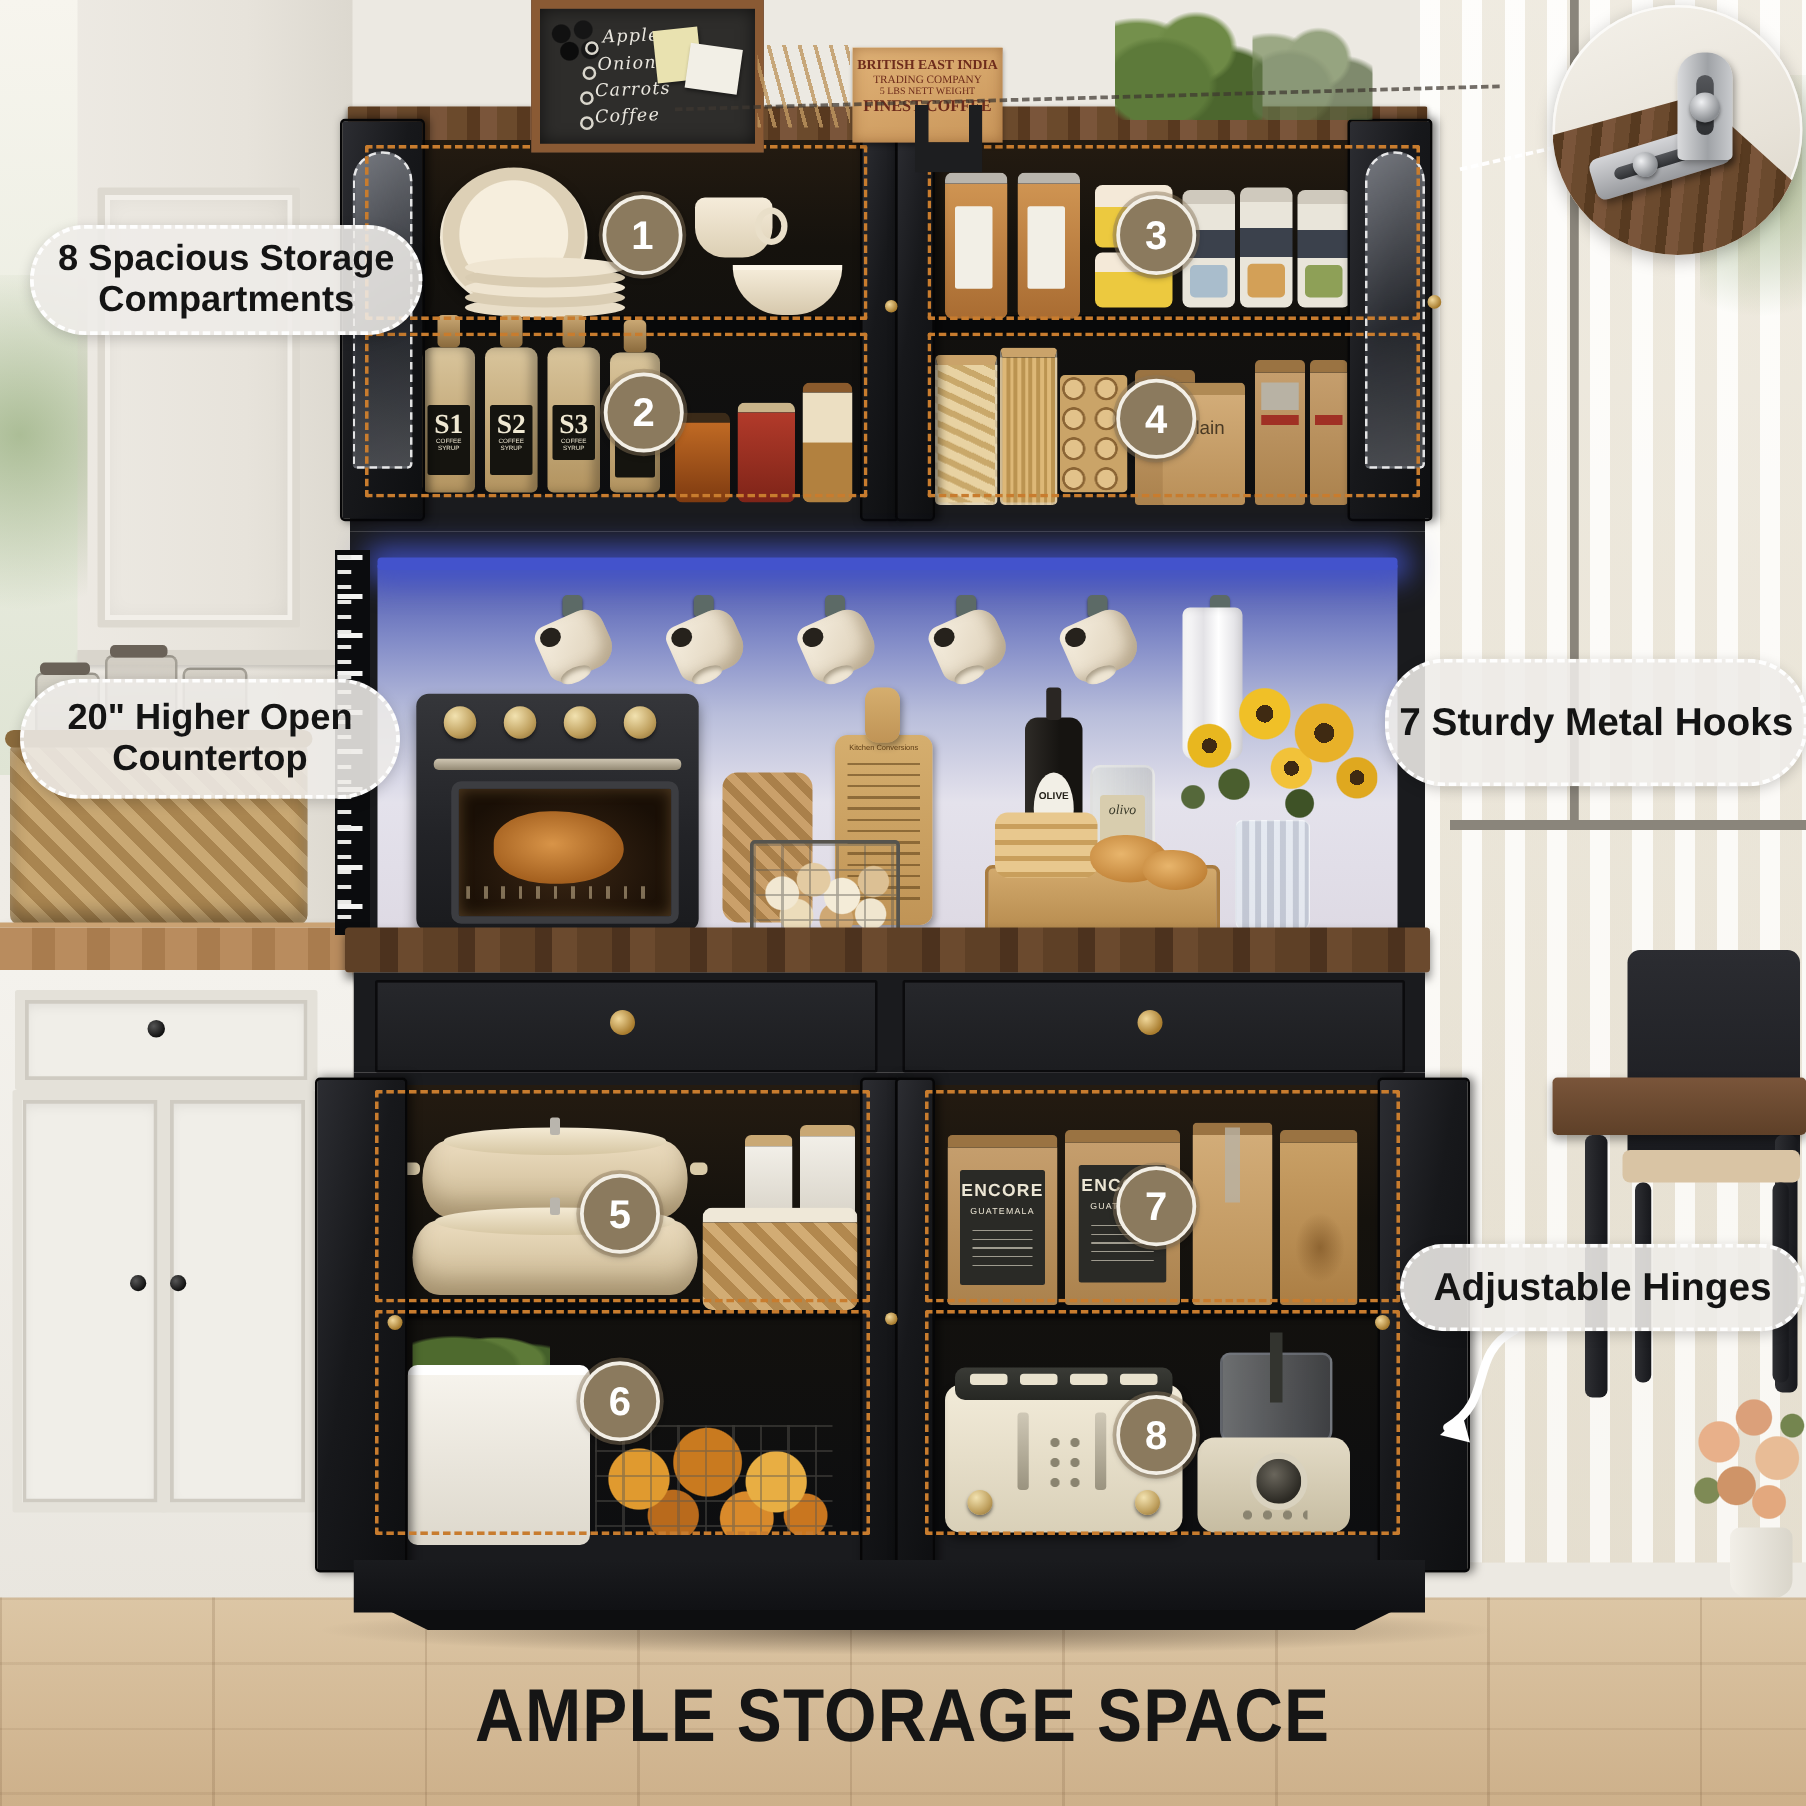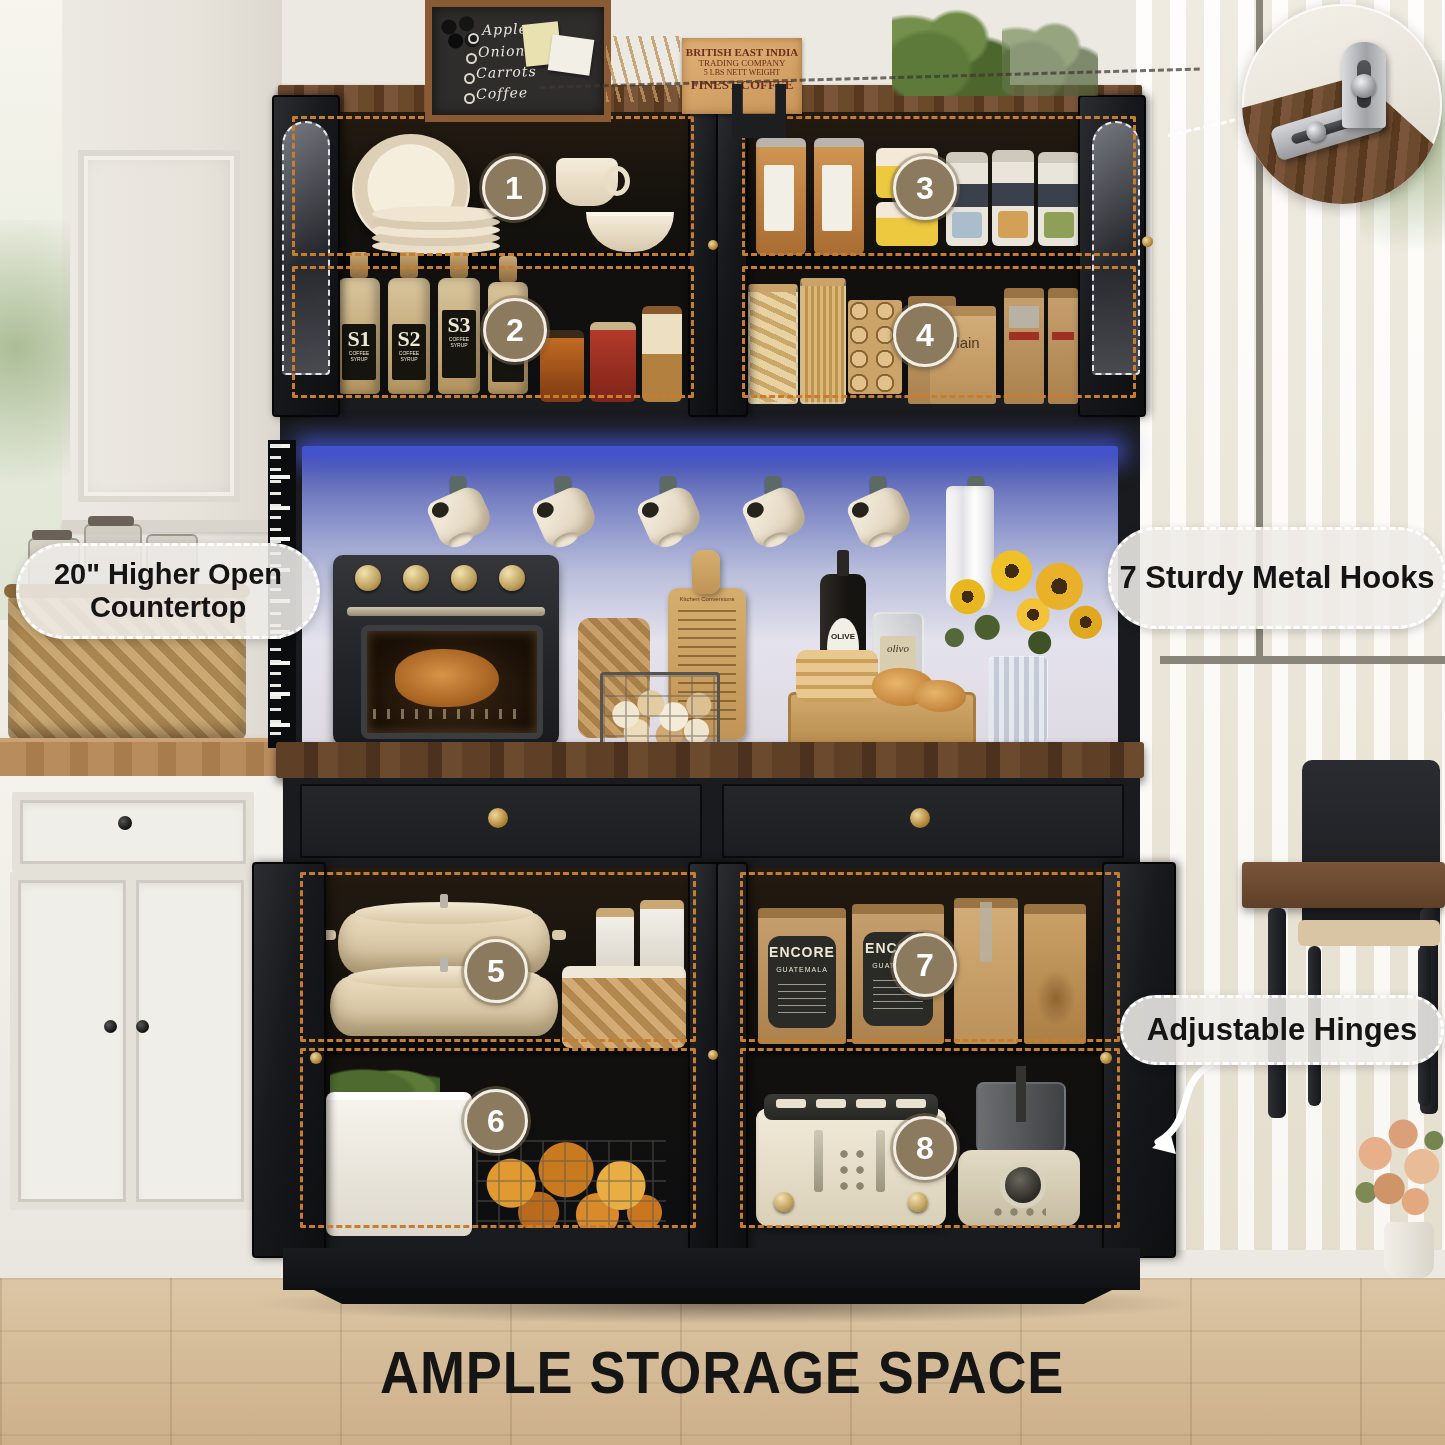--- a/index.html
+++ b/index.html
@@ -119,21 +119,21 @@
   .spice{background:linear-gradient(180deg,#cf9452,#a96c32);border-radius:6px;border-top:9px solid #b9b5ad;}
   .spice-label{background:#f2efe6;border-radius:2px;}
   .jar-yellow{background:linear-gradient(180deg,#f4e9d8 35%,#ecc93f 36%);border-radius:6px;}
   .tin{background:linear-gradient(180deg,#cfc9bd 0 12%, #e9e5da 12% 34%, #3b414c 34% 58%, #e9e5da 58%);border-radius:6px;}
   .tin i{position:absolute;left:15%;top:64%;width:70%;height:28%;border-radius:4px;opacity:.85;}
   .pasta-box{background:linear-gradient(180deg,rgba(235,230,215,.25),rgba(200,190,165,.2));border:2px solid rgba(220,215,200,.55);border-radius:4px;border-top:8px solid #caa36a;}
   .penne{background:repeating-linear-gradient(25deg,#e8d2a2 0 7px,#c9a86a 7px 12px);}
   .spagh{background:repeating-linear-gradient(90deg,#ddb877 0 3px,#bb9451 3px 6px);}
   .honeycomb{background:radial-gradient(circle 9px at 11px 11px,#e2c28a 0 7px,#8a6434 7.5px 9px,transparent 9.5px) 0 0/26px 24px,#caa468;border-radius:4px;}
   .kraft{background:linear-gradient(180deg,#c59e6d,#ab824d);border-radius:4px 4px 3px 3px;border-top:10px solid #9a7342;}
-  .kraft-label{background:#2a2a26;color:#ece6d4;text-align:center;border-radius:12px;}
+  .kraft-label{background:#2a2a26;color:#ece6d4;text-align:center;border-radius:2px;}
   .red-strip{background:#a03024;}
   .grey-strip{background:#b8b2a4;}
   .pot{background:linear-gradient(180deg,#ecddc0,#c9b690);border-radius:22px/30px;box-shadow:inset 0 -12px 18px rgba(110,90,60,.4);}
   .pot::before{content:"";position:absolute;top:-10px;left:8%;width:84%;height:22px;border-radius:50%;background:linear-gradient(180deg,#f4ead4,#d6c6a2);}
   .pot::after{content:"";position:absolute;top:-18px;left:50%;margin-left:-4px;width:8px;height:14px;background:#b9b5ad;border-radius:2px;}
   .handle-tab{background:#d9caa8;border-radius:4px;}
   .basket-lace{background:repeating-linear-gradient(45deg,#d2ac74 0 8px,#b2884e 8px 16px);border-radius:8px;border-top:12px solid #efe8d8;}
   .canister{background:linear-gradient(180deg,#f2efe8,#d9d4c9);border-radius:5px;border-top:9px solid #c9a874;}
   .bin-white{background:linear-gradient(180deg,#f6f3ec,#ddd8cc);border-radius:8px;border-top:8px solid #ffffff;}
   .leaves{background:
@@ -250,21 +250,21 @@
       <div style="font-size:5px">COFFEE SYRUP</div>
     </div>
   </div>
   <div class="abs syrup" style="left:388px;top:278px;width:42px;height:116px">
     <div class="abs sy-label" style="left:4px;top:46px;width:34px;height:56px">
       <div class="sy-letter" style="font-size:22px;padding-top:4px">S2</div>
       <div style="font-size:5px">COFFEE SYRUP</div>
     </div>
   </div>
   <div class="abs syrup" style="left:438px;top:278px;width:42px;height:116px">
-    <div class="abs sy-label" style="left:4px;top:32px;width:34px;height:68px">
+    <div class="abs sy-label" style="left:4px;top:46px;width:34px;height:44px">
       <div class="sy-letter" style="font-size:22px;padding-top:4px">S3</div>
       <div style="font-size:5px">COFFEE SYRUP</div>
     </div>
   </div>
   <div class="abs syrup" style="left:488px;top:282px;width:40px;height:112px">
     <div class="abs sy-label" style="left:4px;top:44px;width:32px;height:56px">
       <div class="sy-letter" style="font-size:21px;padding-top:4px">C1</div>
       <div style="font-size:5px">COCOA</div>
     </div>
   </div>
@@ -523,19 +523,20 @@
   <div class="abs badge" style="left:464px;top:1089px">
       <span>6</span>
     </div>
   <div class="abs badge" style="left:893px;top:933px">
       <span>7</span>
     </div>
   <div class="abs badge" style="left:893px;top:1116px">
       <span>8</span>
     </div>
 
+  <div class="abs pill" style="left:24px;top:180px;width:308px;height:82px;font-size:29px">8 Spacious Storage Compartments</div>
   <div class="abs pill" style="left:16px;top:543px;width:298px;height:90px;font-size:29px">20" Higher Open Countertop</div>
   <div class="abs pill" style="left:1108px;top:527px;width:332px;height:96px;font-size:31px">7 Sturdy Metal Hooks</div>
   <div class="abs headline" style="left:0;top:1338px"><span>AMPLE STORAGE SPACE</span></div>
 
   <div class="abs pill" style="left:1120px;top:995px;width:318px;height:64px;font-size:31px">Adjustable Hinges</div>
 
 </div>
 
 </body></html>

